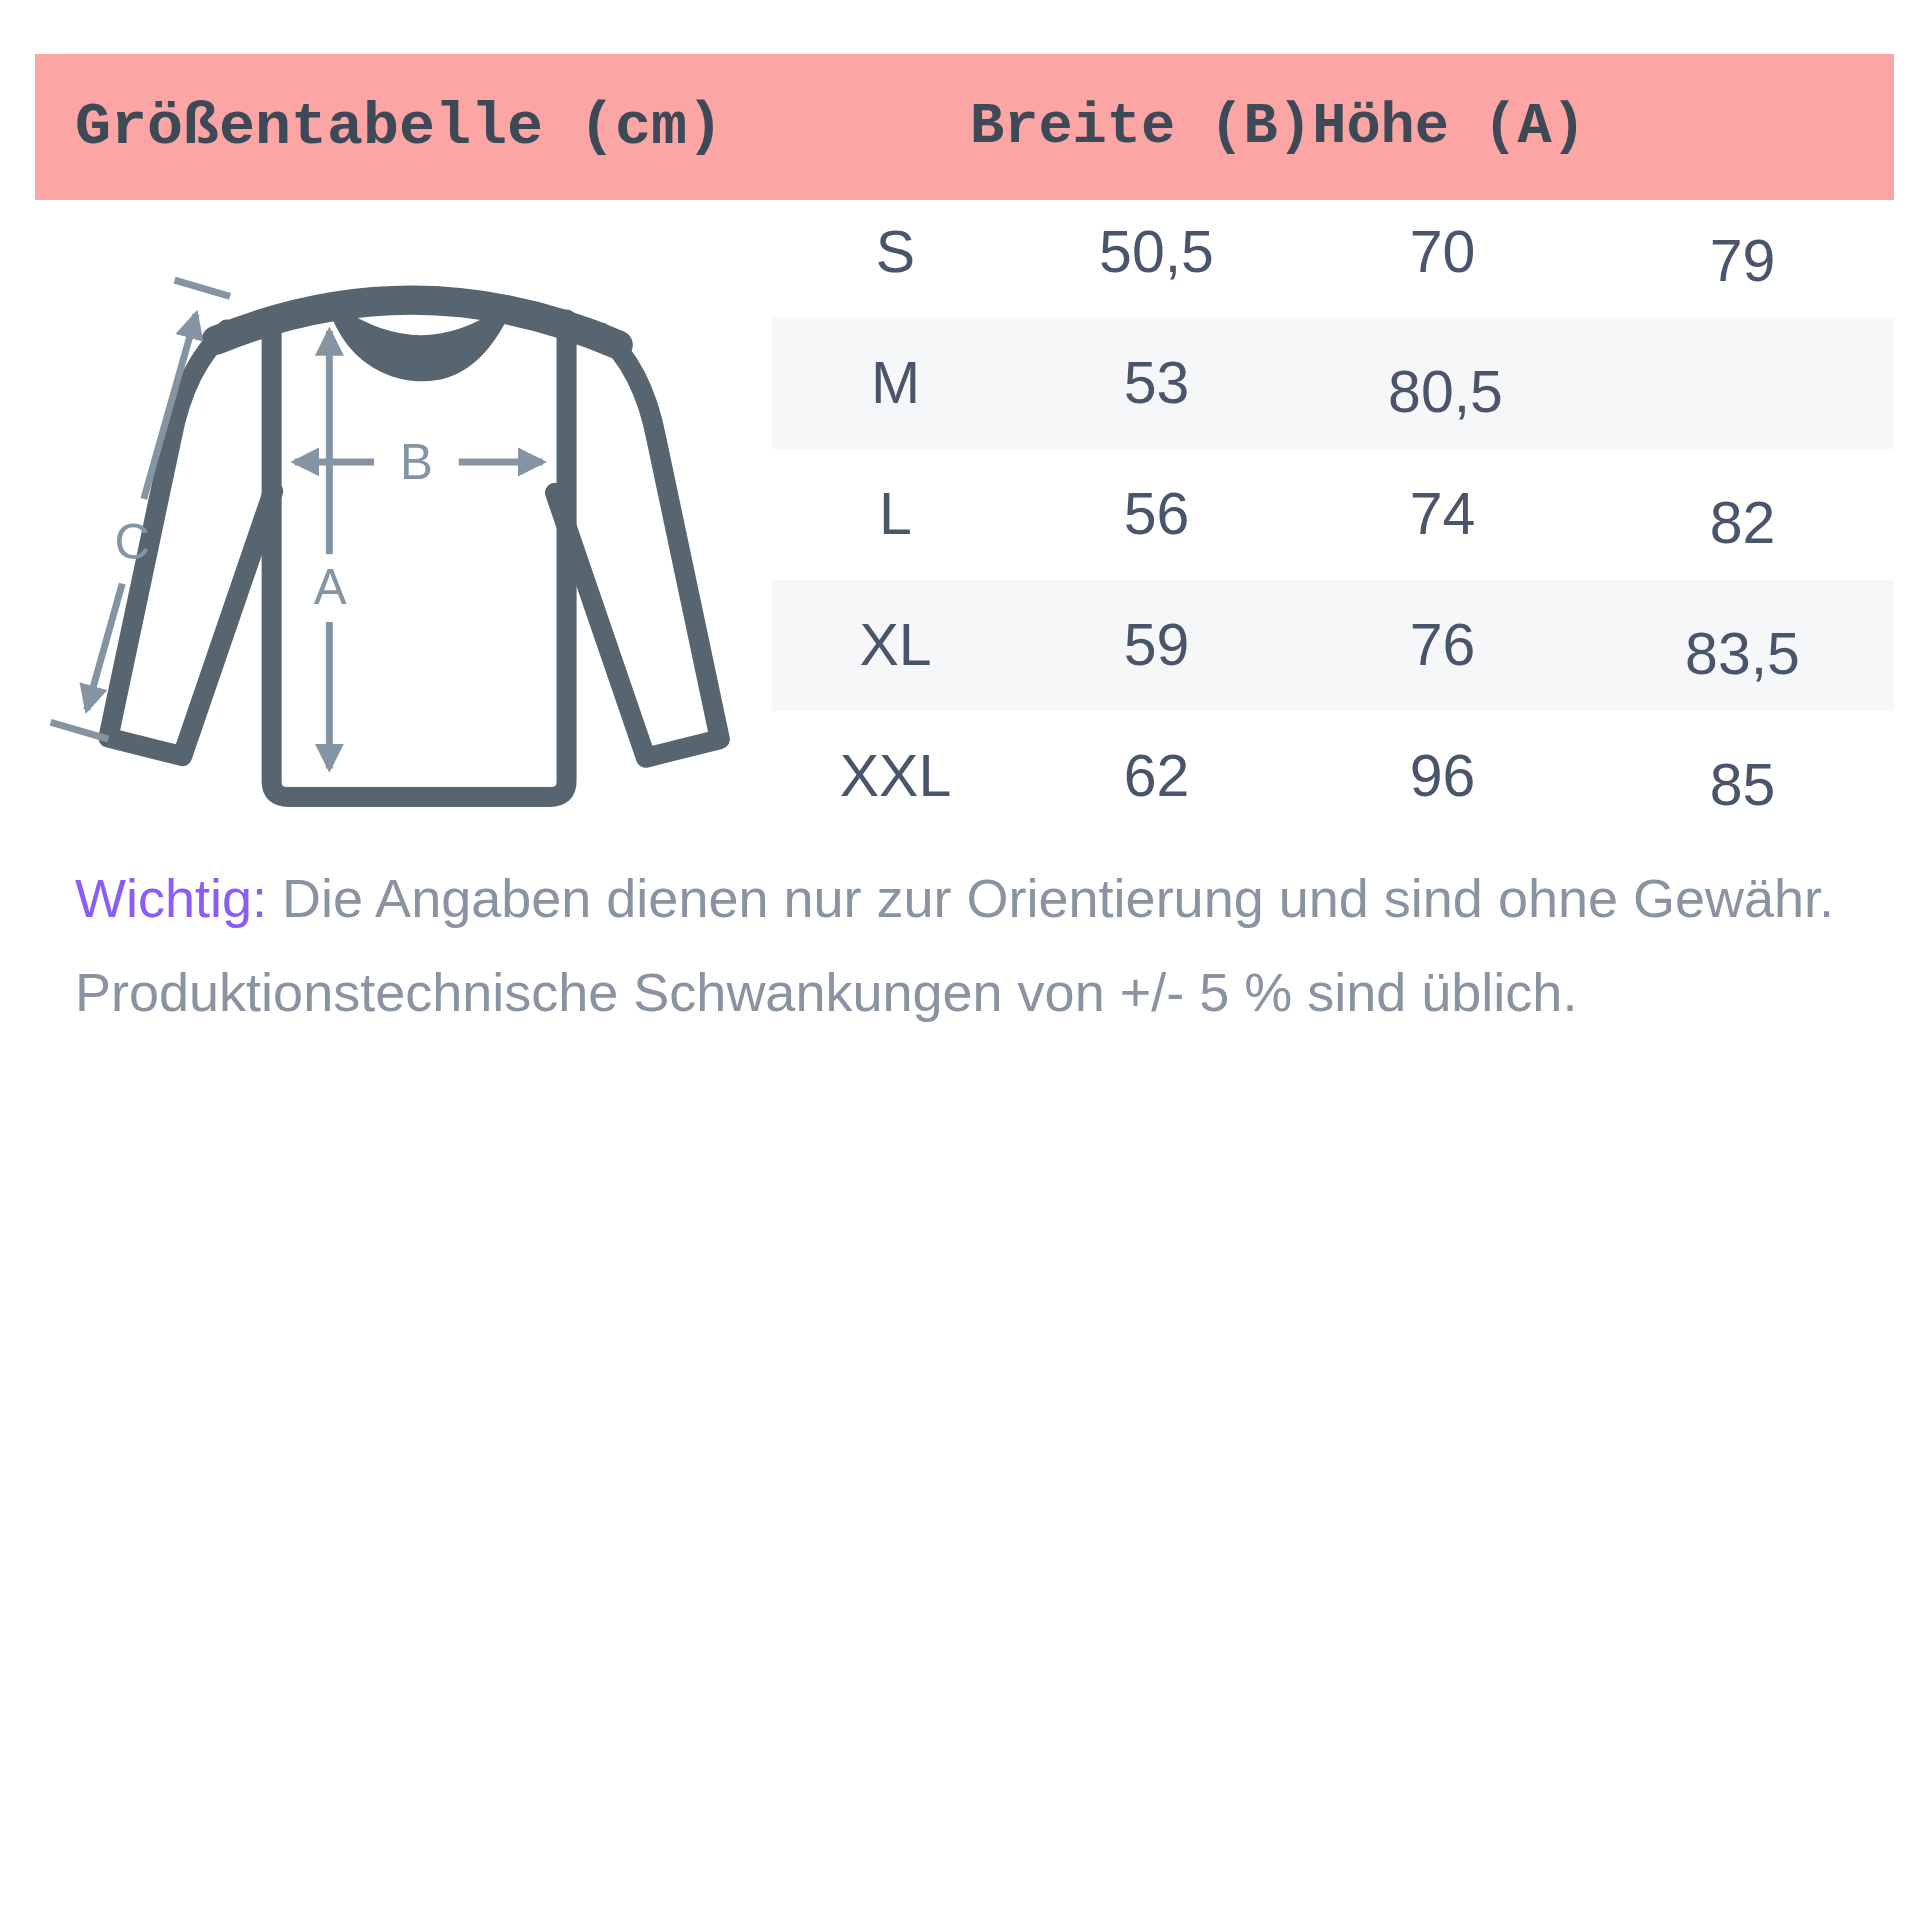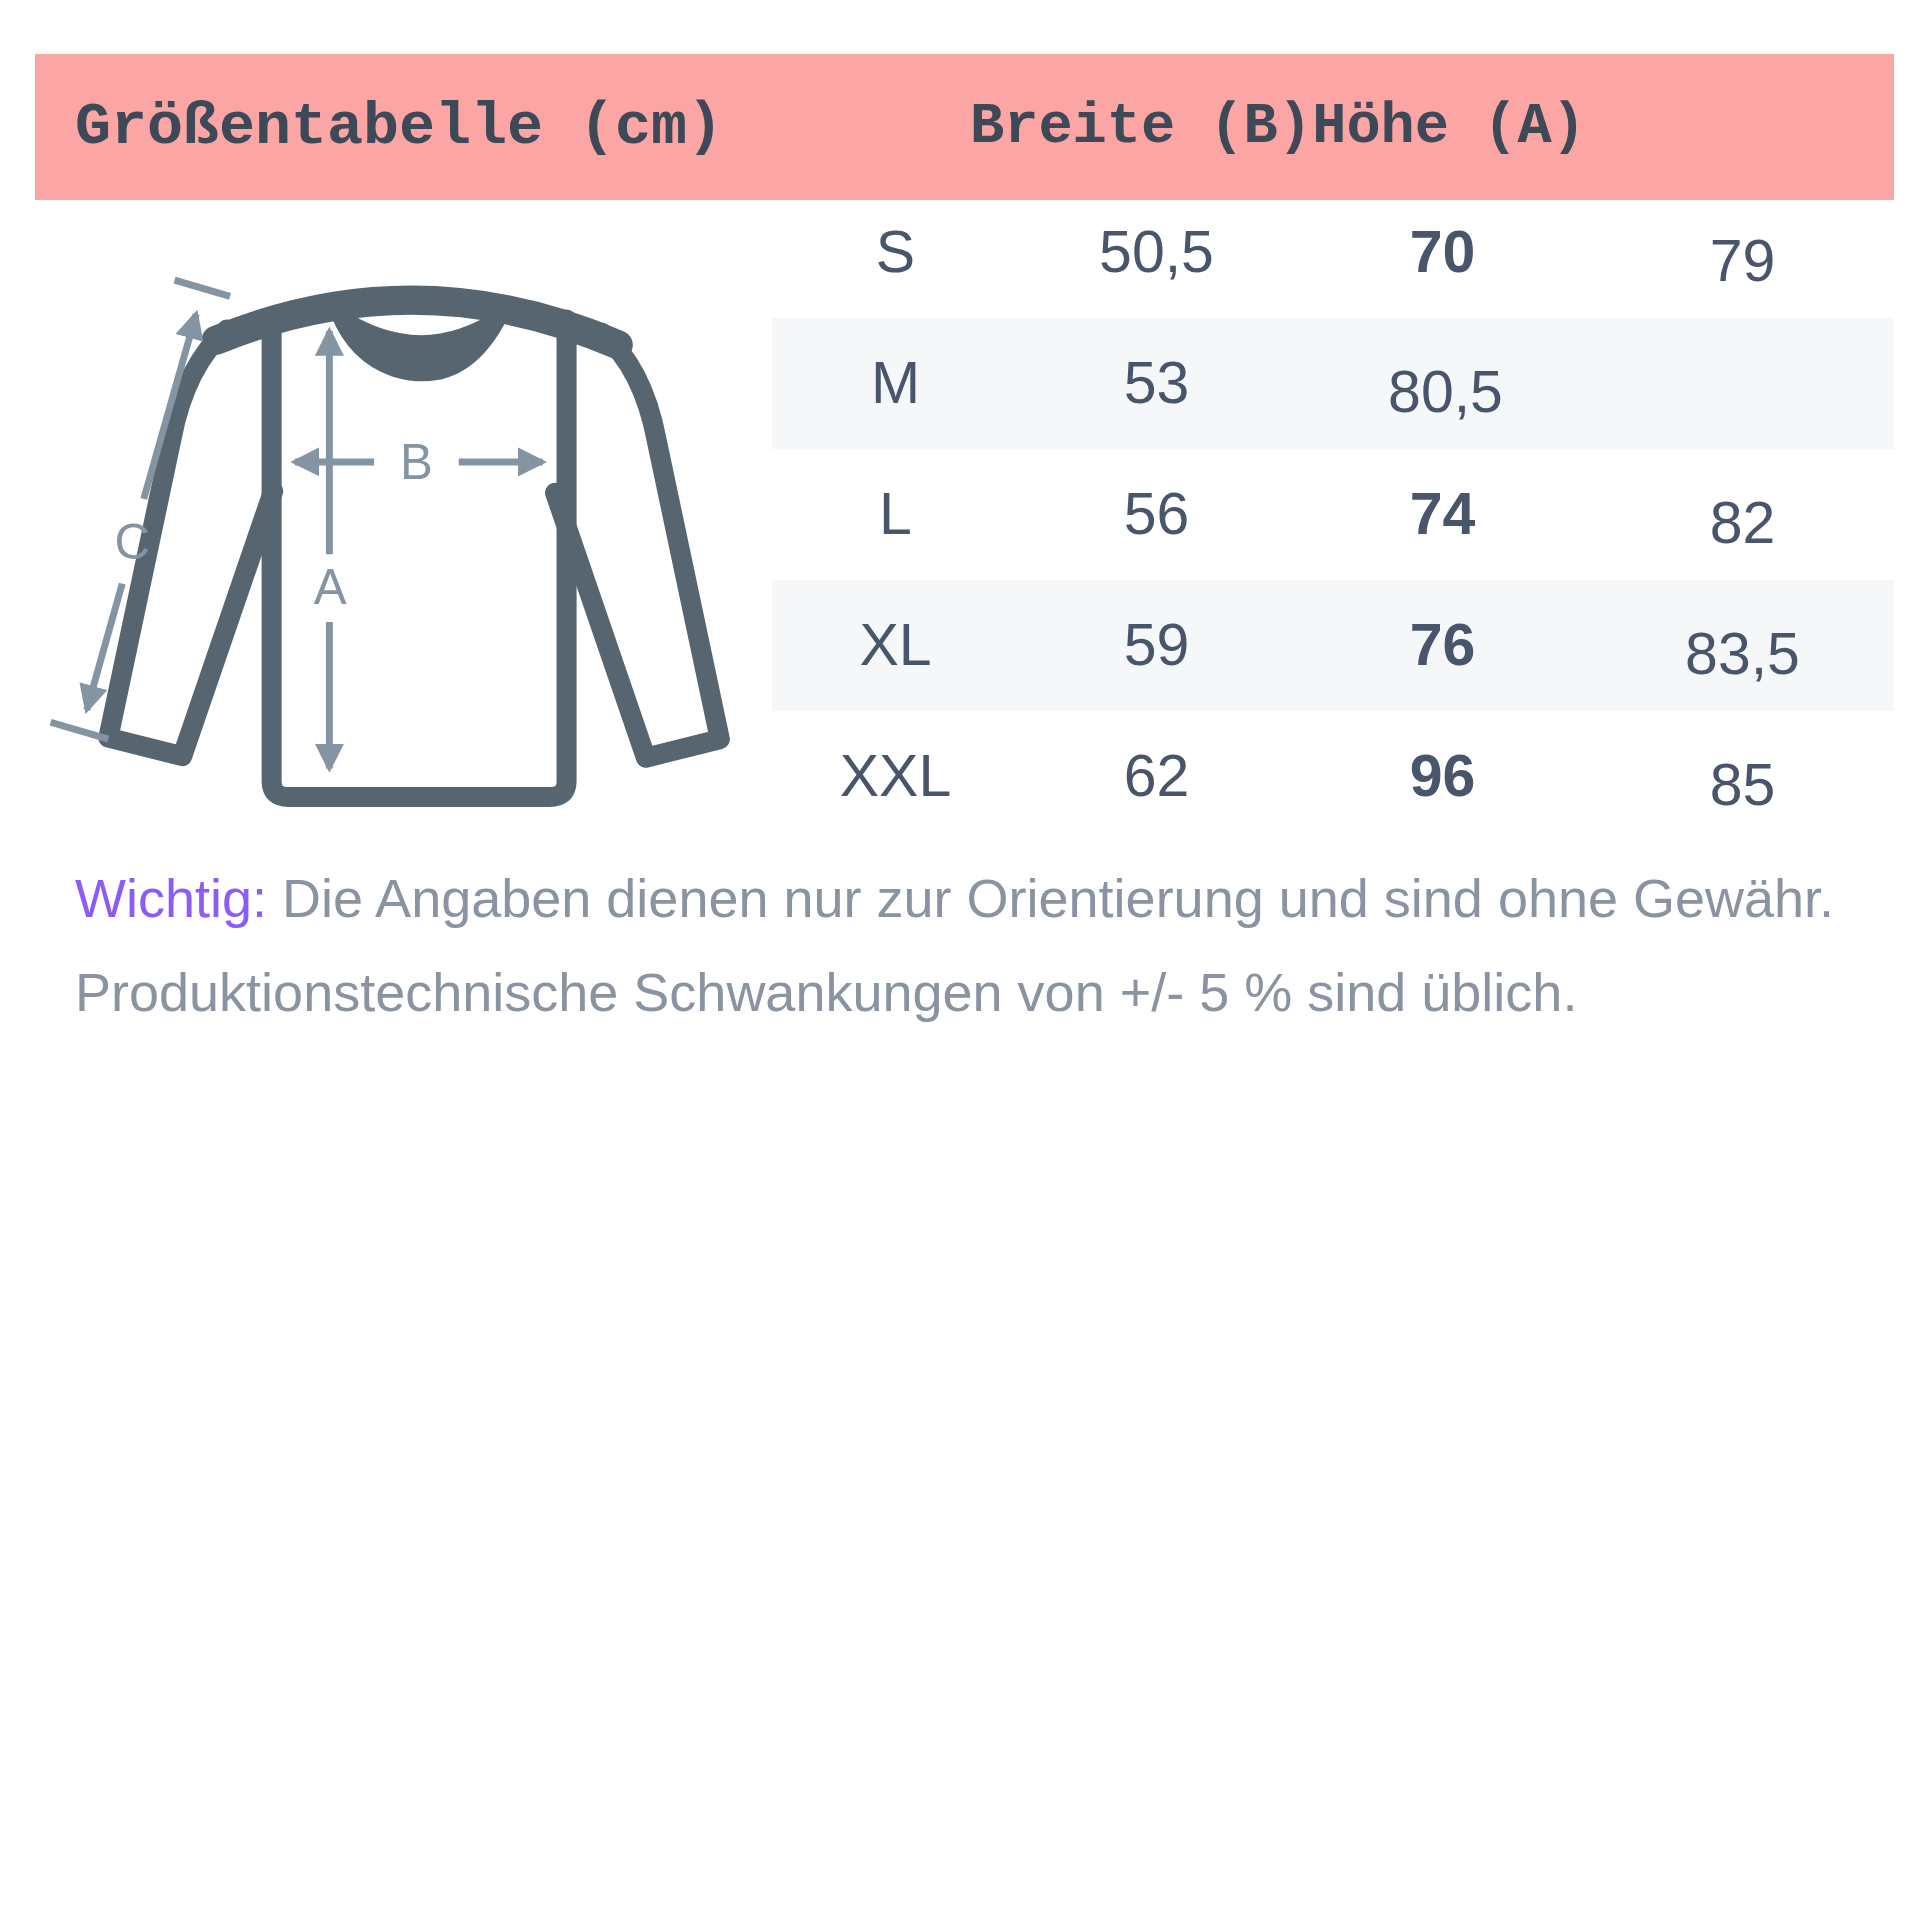--- a/index.html
+++ b/index.html
@@ -30,21 +30,21 @@
   }
   .size-row{
     display:flex;width:100%;height:131px;align-items:center;
   }
   .size-row.striped{background:#f6f7f9;}
   .cell{
     text-align:center;font-size:59px;color:#49556a;line-height:131px;height:131px;
   }
   .cell.size{width:247px;}
   .cell.breite{width:275px;}
-  .cell.hoehe{width:297px;font-weight:bold;}
+  .cell.hoehe{width:297px;}
   .cell.aermel{width:303px;margin-top:18px;}
   
   .diagram{position:absolute;left:31px;top:254px;width:740px;height:593px;}
   
   .note{
     position:absolute;left:75px;top:851px;width:1795px;
     font-size:54px;line-height:94px;color:#8a93a1;
   }
   .note b{color:#8b5cf6;font-weight:normal;}
   .note .line{white-space:nowrap;}

